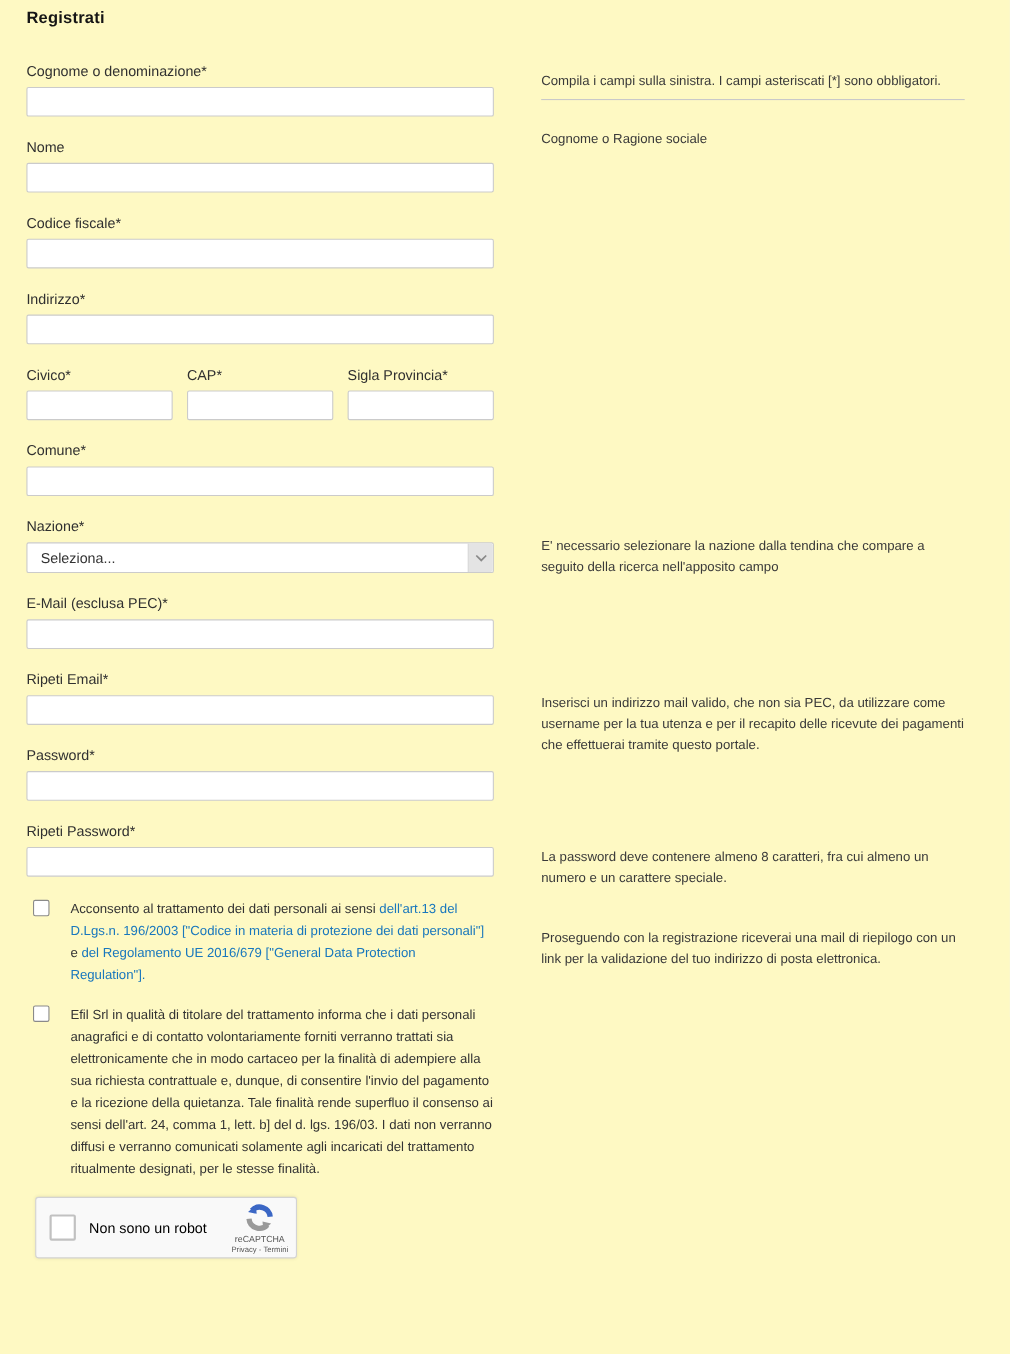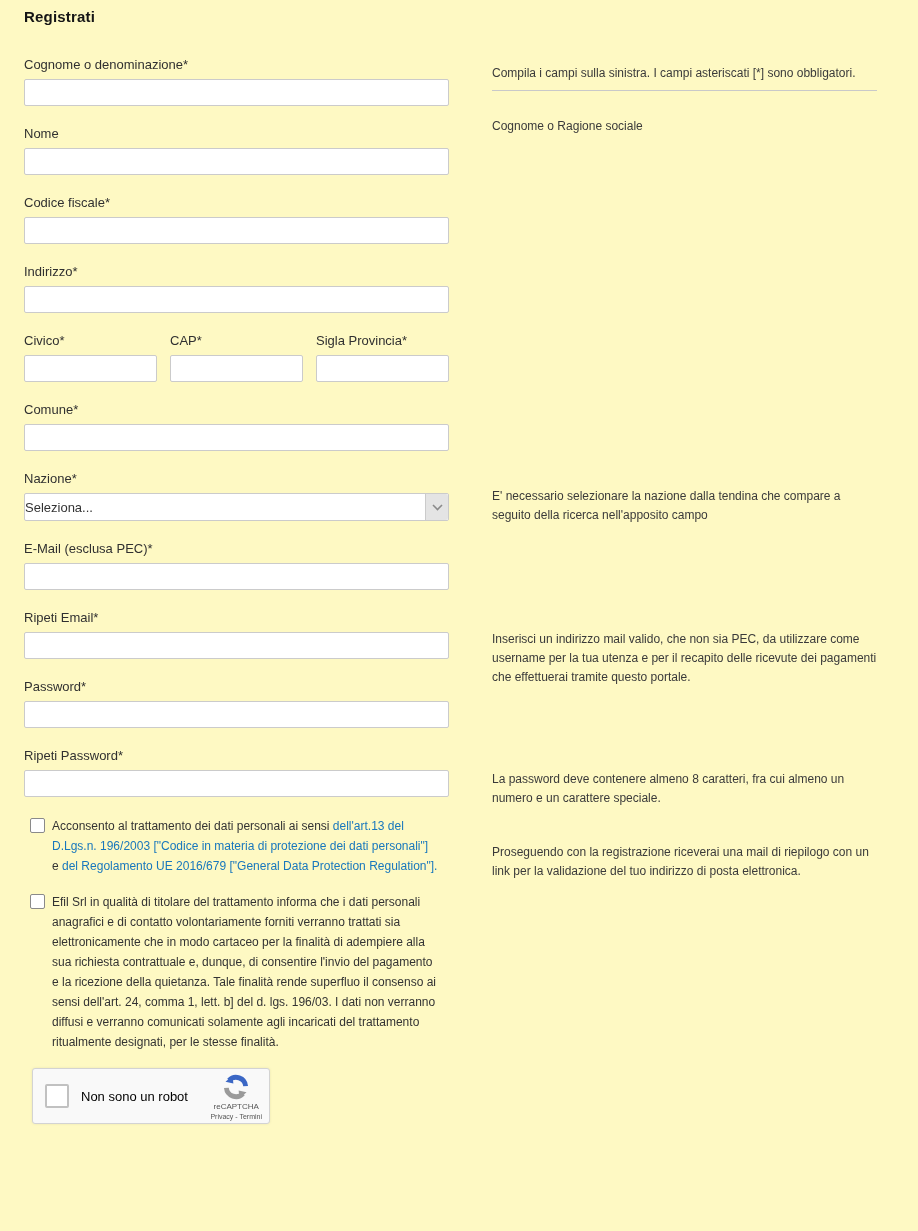--- a/index.html
+++ b/index.html
@@ -63,21 +63,21 @@
     border-radius: 2px;
     background: #fff;
     display: flex;
     align-items: stretch;
     cursor: pointer;
   }
   .select-text {
     font-size: 13px;
     color: #333;
     align-self: center;
-    padding-left: 0;
+    padding-left: 12px;
   }
   .select-arrow {
     margin-left: auto;
     width: 23px;
     background: #e4e4e4;
     border-left: 1px solid #cbcbcb;
     border-radius: 0 2px 2px 0;
     display: flex;
     align-items: center;
     justify-content: center;
@@ -94,21 +94,21 @@
     width: 15px;
     height: 15px;
     border: 1px solid #8a8a8a;
     border-radius: 2px;
     background: #fff;
     margin: 2px 0 0 6px;
     flex-shrink: 0;
     cursor: pointer;
   }
   .check-text {
-    margin-left: 7px;
+    margin-left: 19px;
     font-size: 12px;
     line-height: 20px;
     color: #333;
     width: 386px;
   }
   .check-text a {
     color: #1877bd;
     text-decoration: none;
     cursor: pointer;
   }

